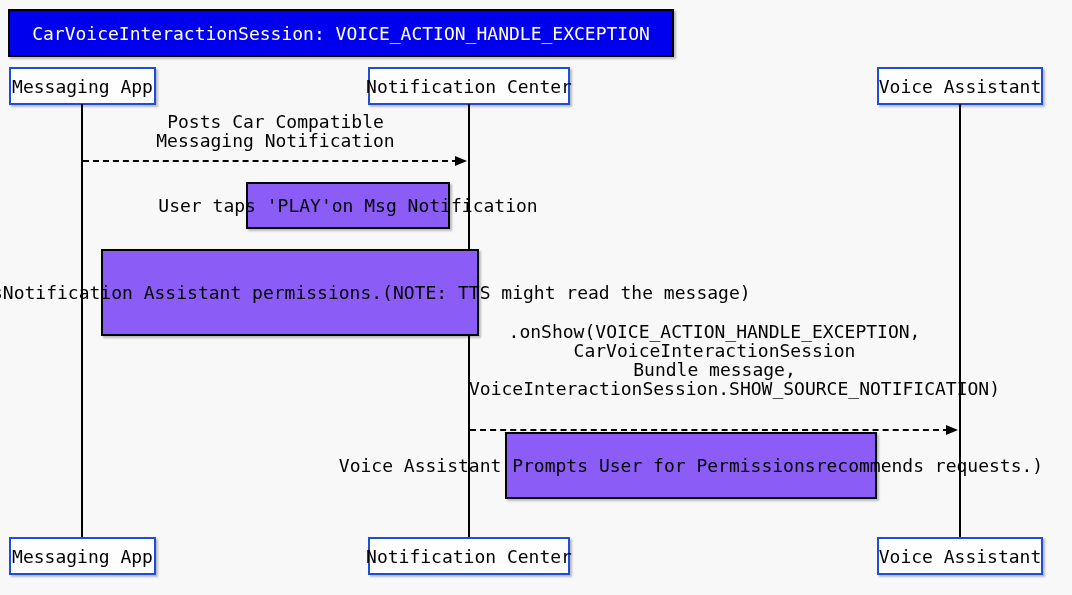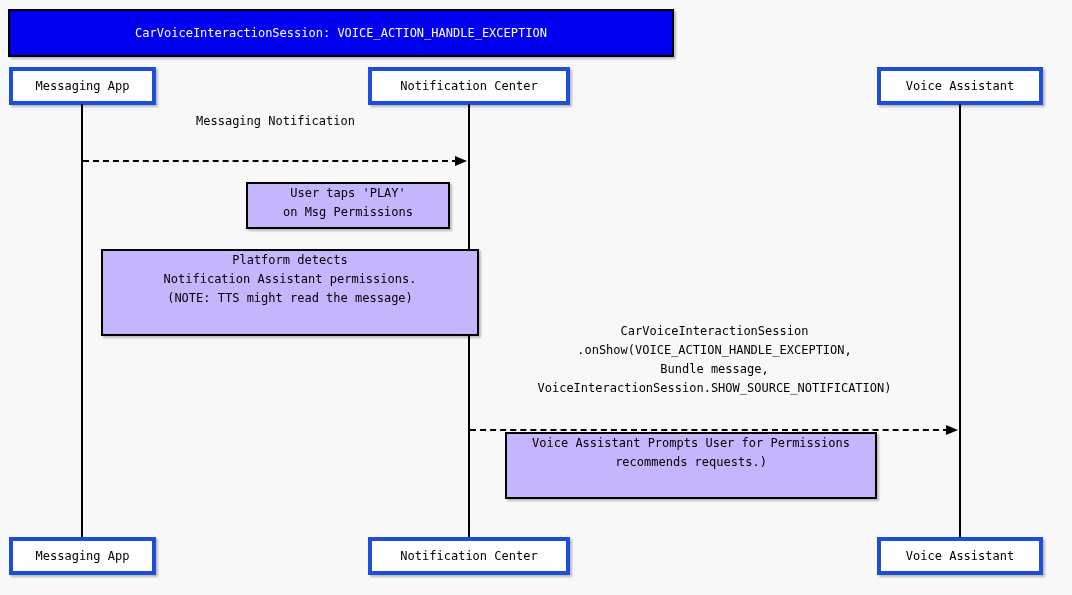--- a/index.html
+++ b/index.html
@@ -3,41 +3,41 @@
 <meta charset="utf-8">
 <style>
   * { margin: 0; padding: 0; box-sizing: border-box; }
   html, body { background: #F8F8F8; }
   .canvas {
     position: relative;
     width: 1072px;
     height: 595px;
     background: #F8F8F8;
     font-family: "DejaVu Sans Mono", "Liberation Mono", monospace;
-    font-size: 12px;
+    font-size: 18px;
     line-height: 19px;
     color: #000000;
     overflow: hidden;
   }
   .title-box {
     position: absolute;
     left: 8px; top: 9px; width: 666px; height: 48px;
     background: #0000EE;
     border: 2px solid #000000;
     color: #FFFFFF;
     display: flex; flex-direction: column;
     align-items: center; justify-content: center;
     text-align: center;
     box-shadow: 2px 2px 2px rgba(0,0,0,0.25);
   }
   .pbox {
     position: absolute;
     height: 38px;
     background: #FEFEFE;
-    border: 4px solid #1d4ed8;
+    border: 2px solid #1d4ed8;
     display: flex; align-items: center; justify-content: center;
     white-space: nowrap;
     box-shadow: 2px 2px 2px rgba(0,0,0,0.25);
   }
   .lifeline {
     position: absolute;
     top: 104px; height: 434px; width: 2px;
     background: #000000;
   }
   .msg-label {
@@ -54,24 +54,24 @@
   .arrow-head {
     position: absolute;
     right: 0; top: 1px;
     width: 0; height: 0;
     border-left: 12px solid #000000;
     border-top: 5px solid transparent;
     border-bottom: 5px solid transparent;
   }
   .note {
     position: absolute;
-    background: #c4b5fd;
+    background: #8b5cf6;
     border: 2px solid #000000;
-    display: flex; flex-direction: column;
-    align-items: center; justify-content: flex-start;
+    display: flex; flex-direction: row;
+    align-items: center; justify-content: center;
     text-align: center;
     white-space: nowrap;
     box-shadow: 2px 2px 2px rgba(0,0,0,0.25);
   }
   .line { white-space: nowrap; }
 </style>
 </head>
 <body>
 
 <div class="canvas">
@@ -88,41 +88,42 @@
   </div>
   <div class="pbox" style="left:877px; top:67px; width:166px;">
     <span class="line">Voice Assistant</span>
   </div>
 
   <div class="lifeline" style="left:81px;"></div>
   <div class="lifeline" style="left:468px;"></div>
   <div class="lifeline" style="left:959px;"></div>
 
   <div class="msg-label" style="left:82px; top:112px; width:387px;">
+    <div class="line">Posts Car Compatible</div>
     <div class="line">Messaging Notification</div>
   </div>
   <div class="arrow" style="left:83px; top:155px; width:384px;">
     <div class="arrow-line"></div>
     <div class="arrow-head"></div>
   </div>
 
   <div class="note" style="left:246px; top:182px; width:204px; height:47px;">
     <div class="line">User taps 'PLAY'</div>
-    <div class="line">on Msg Permissions</div>
+    <div class="line">on Msg Notification</div>
   </div>
 
   <div class="note" style="left:101px; top:249px; width:378px; height:87px;">
     <div class="line">Platform detects</div>
     <div class="line">Notification Assistant permissions.</div>
     <div class="line">(NOTE: TTS might read the message)</div>
   </div>
 
   <div class="msg-label" style="left:469px; top:322px; width:491px;">
+    <div class="line">.onShow(VOICE_ACTION_HANDLE_EXCEPTION,</div>
     <div class="line">CarVoiceInteractionSession</div>
-    <div class="line">.onShow(VOICE_ACTION_HANDLE_EXCEPTION,</div>
     <div class="line">Bundle message,</div>
     <div class="line">VoiceInteractionSession.SHOW_SOURCE_NOTIFICATION)</div>
   </div>
   <div class="arrow" style="left:470px; top:424px; width:488px;">
     <div class="arrow-line"></div>
     <div class="arrow-head"></div>
   </div>
 
   <div class="note" style="left:505px; top:432px; width:372px; height:67px;">
     <div class="line">Voice Assistant Prompts User for Permissions</div>

